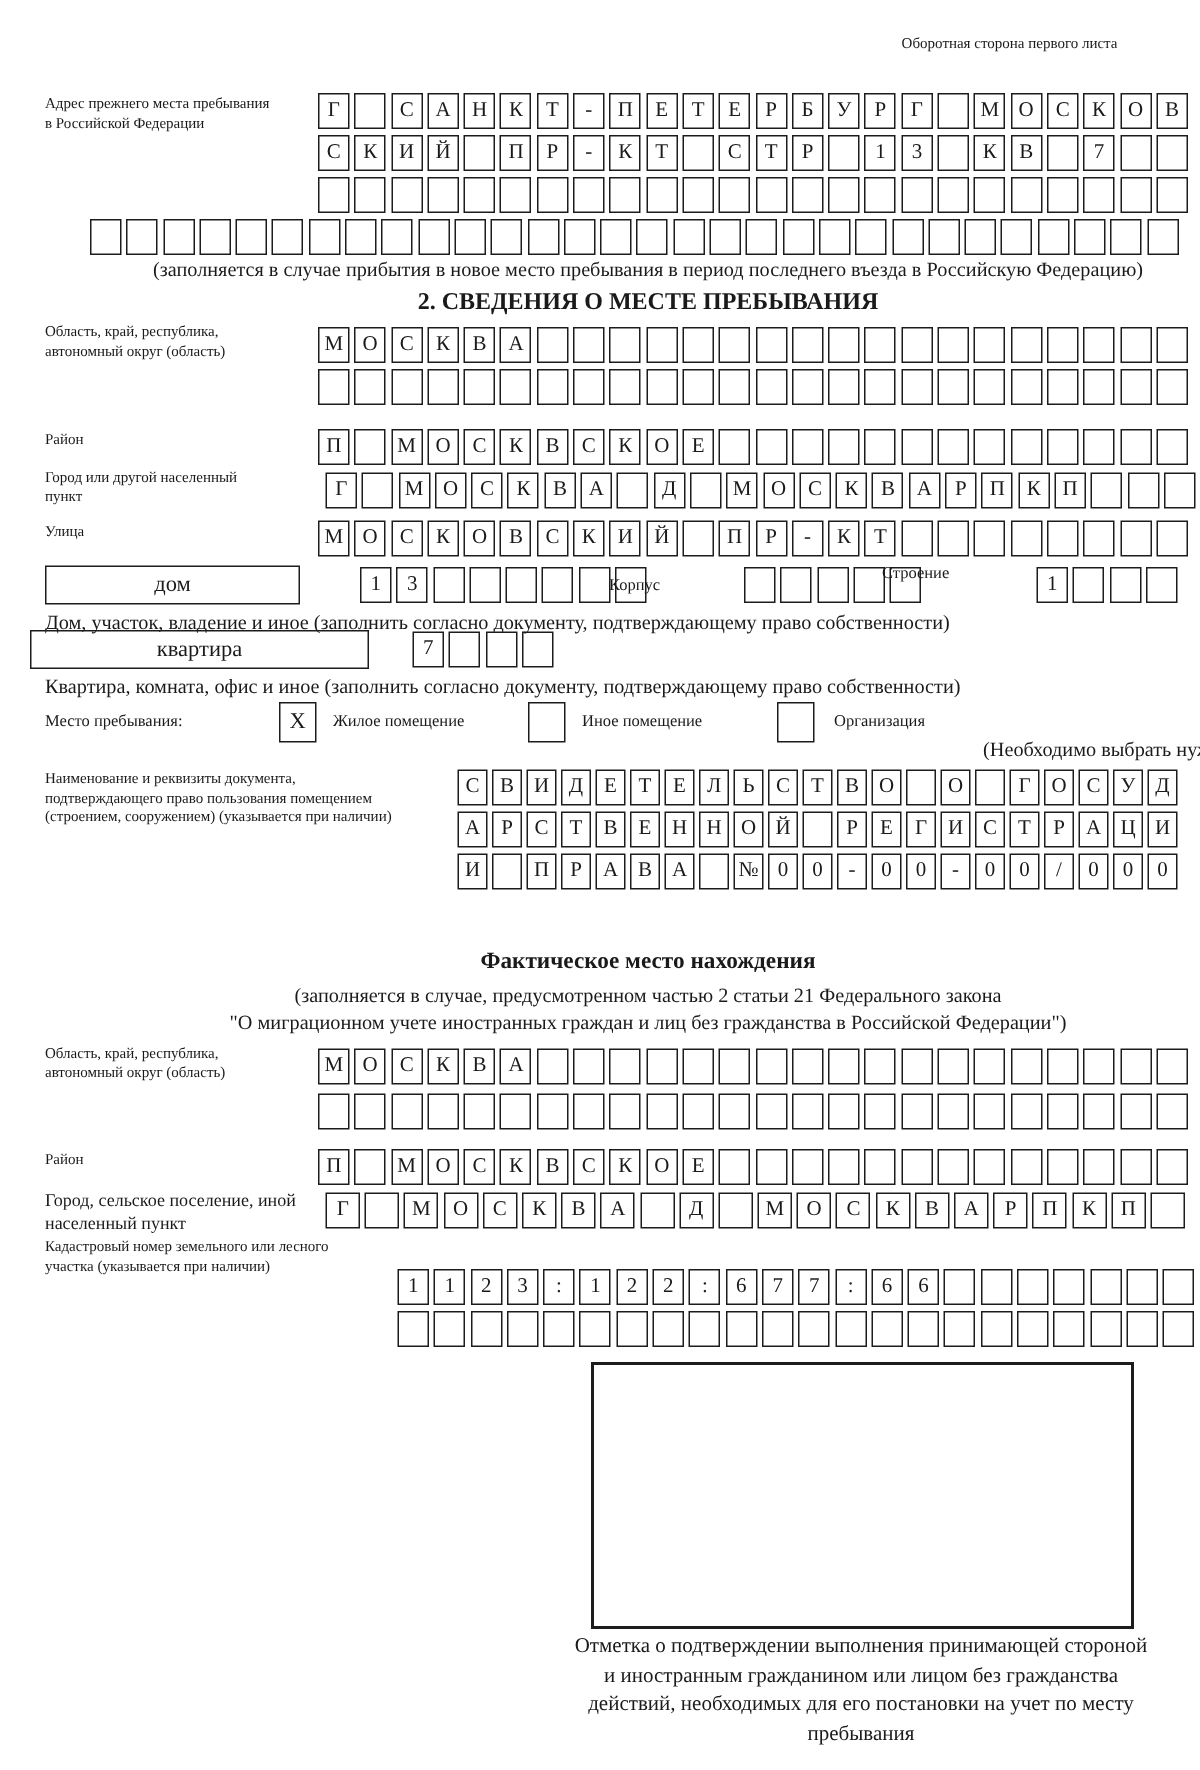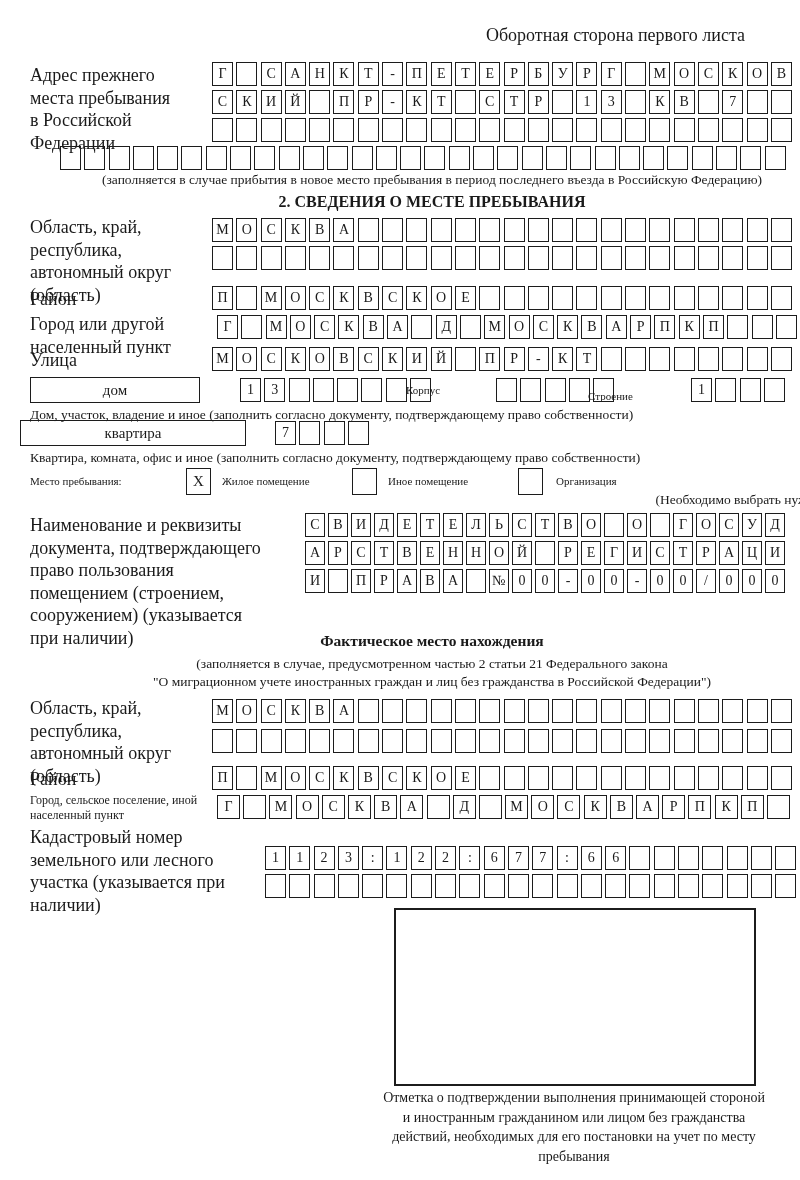--- a/index.html
+++ b/index.html
@@ -2,21 +2,21 @@
 <html><head>
 <meta charset="utf-8">
 <style>
   html,body{margin:0;padding:0;background:#ffffff;}
   body{
     width:800px;height:1180px;position:relative;
     font-family:"Liberation Serif","DejaVu Serif",serif;
     color:#1a1a1a;
   }
   .abs{position:absolute;}
-  .lbl{font-size:18px;line-height:1.25;}
+  .lbl{font-size:10px;line-height:1.25;}
   .cells{white-space:nowrap;height:24px;padding-left:32px;}
   .cell{
     display:inline-block;box-sizing:border-box;
     width:21px;height:24px;margin-right:3.3px;
     border:1.6px solid #1c1c1c;
     text-align:center;font-size:14px;line-height:21px;
     vertical-align:top;
   }
   .cells.tight .cell{width:20px;margin-right:3px;}
   .cells.wide  .cell{width:23px;margin-right:3.2px;}
@@ -59,21 +59,21 @@
 <div class="abs lbl" style="left:30px;top:313px;width:152px;">Город или другой населенный пункт</div>
 <div class="abs cells" style="left:185px;top:315px;"><span class="cell">Г</span><span class="cell"></span><span class="cell">М</span><span class="cell">О</span><span class="cell">С</span><span class="cell">К</span><span class="cell">В</span><span class="cell">А</span><span class="cell"></span><span class="cell">Д</span><span class="cell"></span><span class="cell">М</span><span class="cell">О</span><span class="cell">С</span><span class="cell">К</span><span class="cell">В</span><span class="cell">А</span><span class="cell">Р</span><span class="cell">П</span><span class="cell">К</span><span class="cell">П</span><span class="cell"></span><span class="cell"></span><span class="cell"></span></div>
 
 <div class="abs lbl" style="left:30px;top:349px;">Улица</div>
 <div class="abs cells" style="left:180px;top:347px;"><span class="cell">М</span><span class="cell">О</span><span class="cell">С</span><span class="cell">К</span><span class="cell">О</span><span class="cell">В</span><span class="cell">С</span><span class="cell">К</span><span class="cell">И</span><span class="cell">Й</span><span class="cell"></span><span class="cell">П</span><span class="cell">Р</span><span class="cell">-</span><span class="cell">К</span><span class="cell">Т</span><span class="cell"></span><span class="cell"></span><span class="cell"></span><span class="cell"></span><span class="cell"></span><span class="cell"></span><span class="cell"></span><span class="cell"></span></div>
 
 <div class="abs namedbox" style="left:30px;top:377px;width:170px;">дом</div>
 <div class="abs cells" style="left:208px;top:378px;"><span class="cell">1</span><span class="cell">3</span><span class="cell"></span><span class="cell"></span><span class="cell"></span><span class="cell"></span><span class="cell"></span><span class="cell"></span></div>
 <div class="abs inline-lbl" style="left:406px;top:377px;">Корпус</div>
 <div class="abs cells" style="left:464px;top:378px;"><span class="cell"></span><span class="cell"></span><span class="cell"></span><span class="cell"></span><span class="cell"></span></div>
-<div class="abs inline-lbl" style="left:588px;top:383px;text-align:right;">Строение</div>
+<div class="abs inline-lbl" style="left:588px;top:369px;text-align:right;">Строение</div>
 <div class="abs cells" style="left:659px;top:378px;"><span class="cell">1</span><span class="cell"></span><span class="cell"></span><span class="cell"></span></div>
 <div class="abs caption" style="left:30px;top:407px;">Дом, участок, владение и иное (заполнить согласно документу, подтверждающему право собственности)</div>
 
 <div class="abs namedbox" style="left:20px;top:420px;width:226px;">квартира</div>
 <div class="abs cells" style="left:243px;top:421px;"><span class="cell">7</span><span class="cell"></span><span class="cell"></span><span class="cell"></span></div>
 <div class="abs caption" style="left:30px;top:450px;">Квартира, комната, офис и иное (заполнить согласно документу, подтверждающему право собственности)</div>
 
 <div class="abs inline-lbl" style="left:30px;top:468px;">Место пребывания:</div>
 <span class="abs checkbox" style="left:186px;top:468px;">X</span>
 <div class="abs inline-lbl" style="left:222px;top:468px;">Жилое помещение</div>

